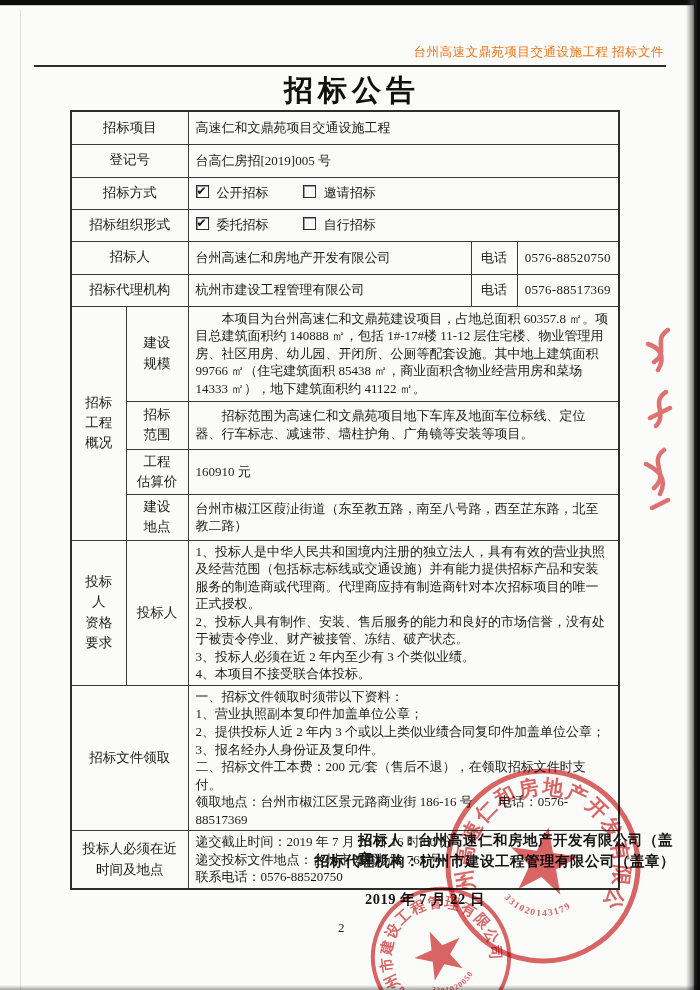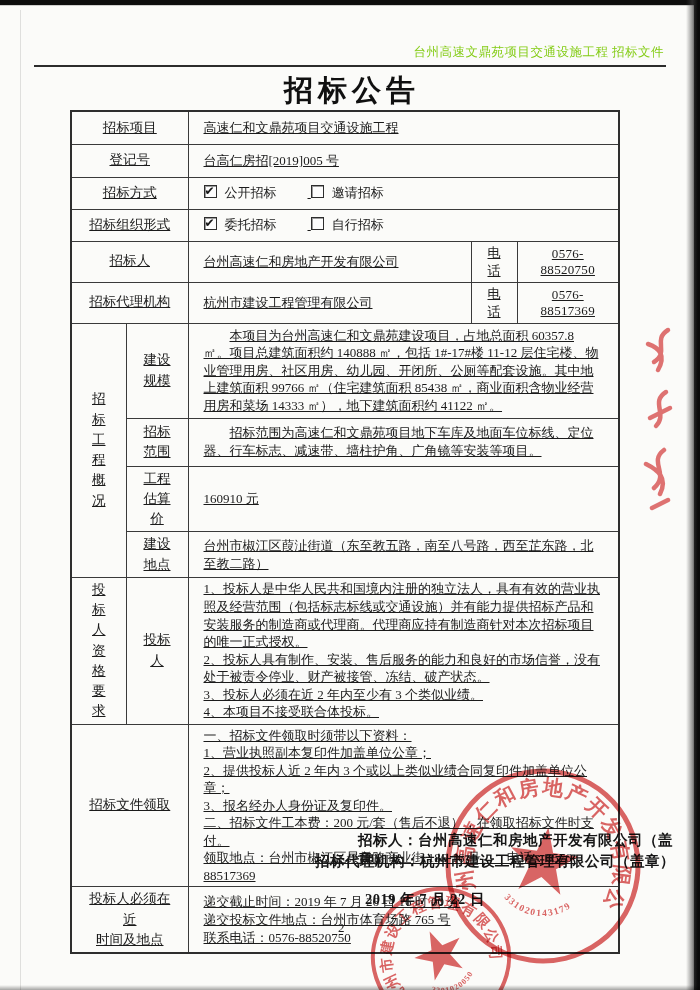--- a/index.html
+++ b/index.html
@@ -13,28 +13,28 @@
   }
   .top-edge{position:absolute;left:0;top:0;width:700px;height:6px;
     background:linear-gradient(to bottom,#0d0d0d 55%,rgba(20,20,20,0));z-index:8;}
   .right-edge{position:absolute;top:0;left:686px;width:14px;height:990px;
     background:linear-gradient(to right,rgba(110,110,110,0),rgba(70,70,70,.55) 45%,#0b0b0b 85%);z-index:8;}
   .bottom-edge{position:absolute;left:0;bottom:0;width:700px;height:5px;
     background:linear-gradient(to top,rgba(0,0,0,.35),rgba(0,0,0,0));z-index:8;}
   .left-line{position:absolute;left:20px;top:10px;bottom:0;width:1px;
     background:rgba(150,150,150,.28);}
   .header-text{position:absolute;top:44px;right:36px;font-size:12.5px;
-    letter-spacing:.5px;color:#84cc16;}
+    letter-spacing:.5px;color:#f97316;}
   .header-rule{position:absolute;top:65px;left:34px;width:632px;height:2px;background:#2c2c2c;}
   .doc-title{position:absolute;top:71px;left:36px;width:632px;text-align:center;
     font-family:"DejaVu Sans", sans-serif;font-weight:bold;font-size:29px;
     letter-spacing:5px;color:#101010;}
   table.bid{position:absolute;top:110px;left:70px;width:548px;
     border-collapse:collapse;table-layout:fixed;font-size:13px;}
-  table.bid td{border:1.6px solid #3a3a3a;padding:2px 15px;vertical-align:middle;text-decoration:underline;}
+  table.bid td{border:1.6px solid #3a3a3a;padding:2px 7px;vertical-align:middle;}
   table.bid{border:2.2px solid #2e2e2e;}
   td.lab{text-align:center;font-size:13.5px;padding:2px 3px;white-space:pre-line;line-height:1.5;}
   td.val{line-height:1.35;}
   .indent{text-indent:2em;margin-top:40px;}
   .multiline{white-space:pre-line;margin-top:28px;}
   .lh-wide{line-height:1.5;}
   .cb{display:inline-block;width:11px;height:11px;border:1.4px solid #2d2d2d;
     box-shadow:inset 1px 1px 0 rgba(130,130,130,.8);vertical-align:-1px;margin-right:8px;
     position:relative;background:#fdfdfd;}
   .cb.checked::after{content:"✔";position:absolute;left:0px;top:-3px;font-size:12px;

